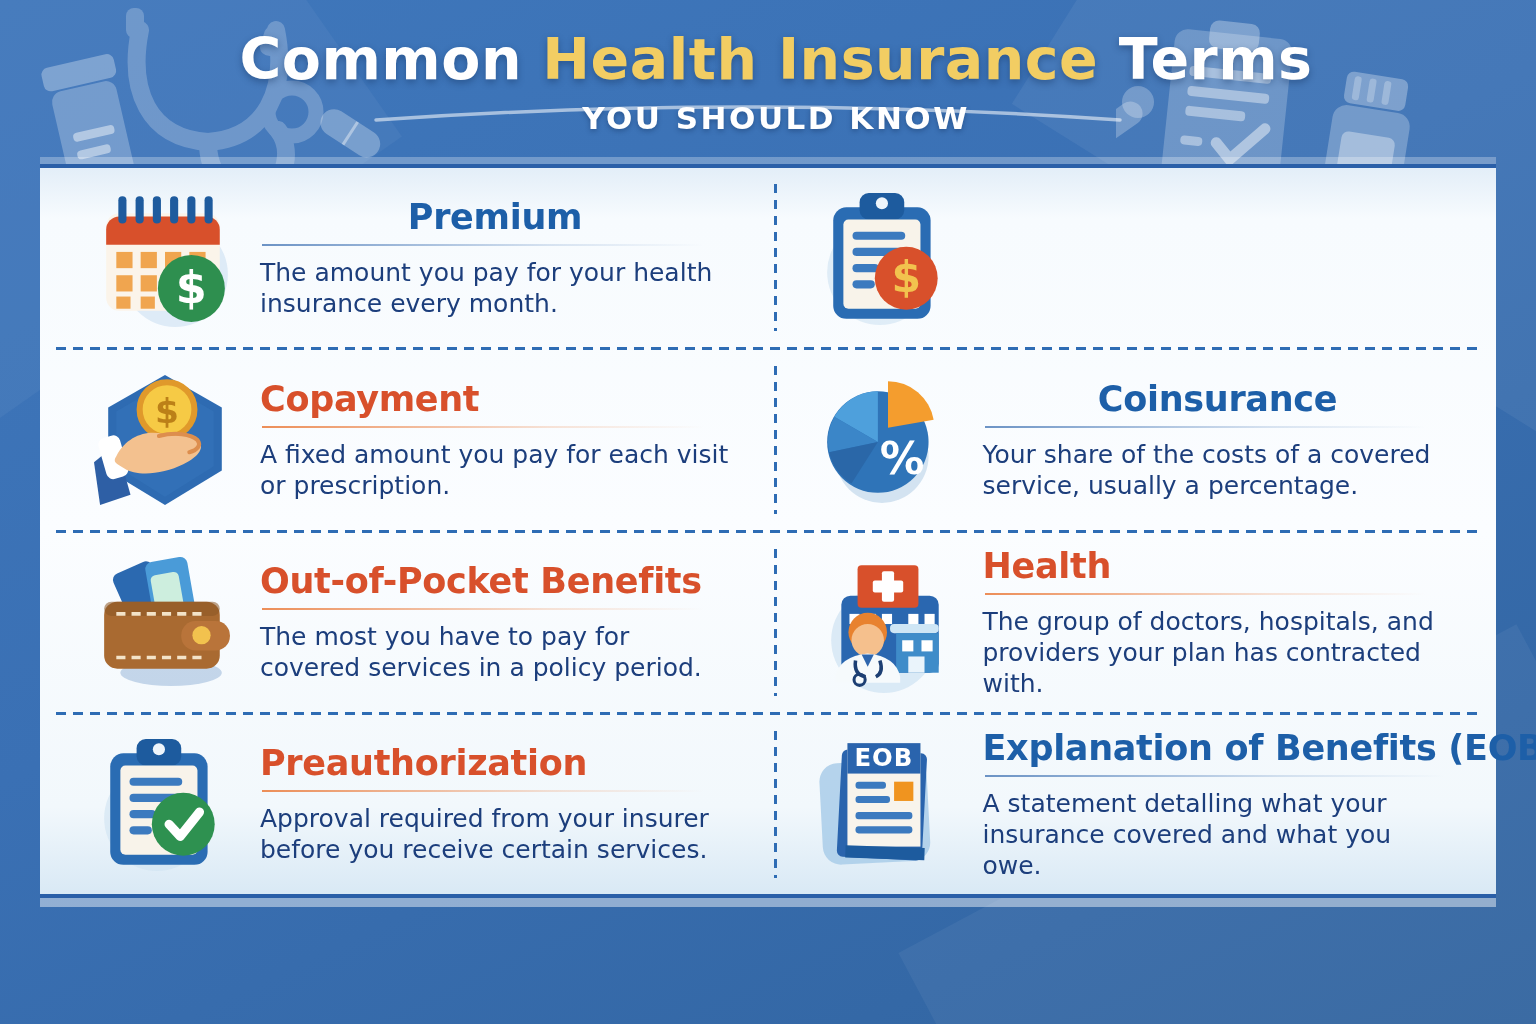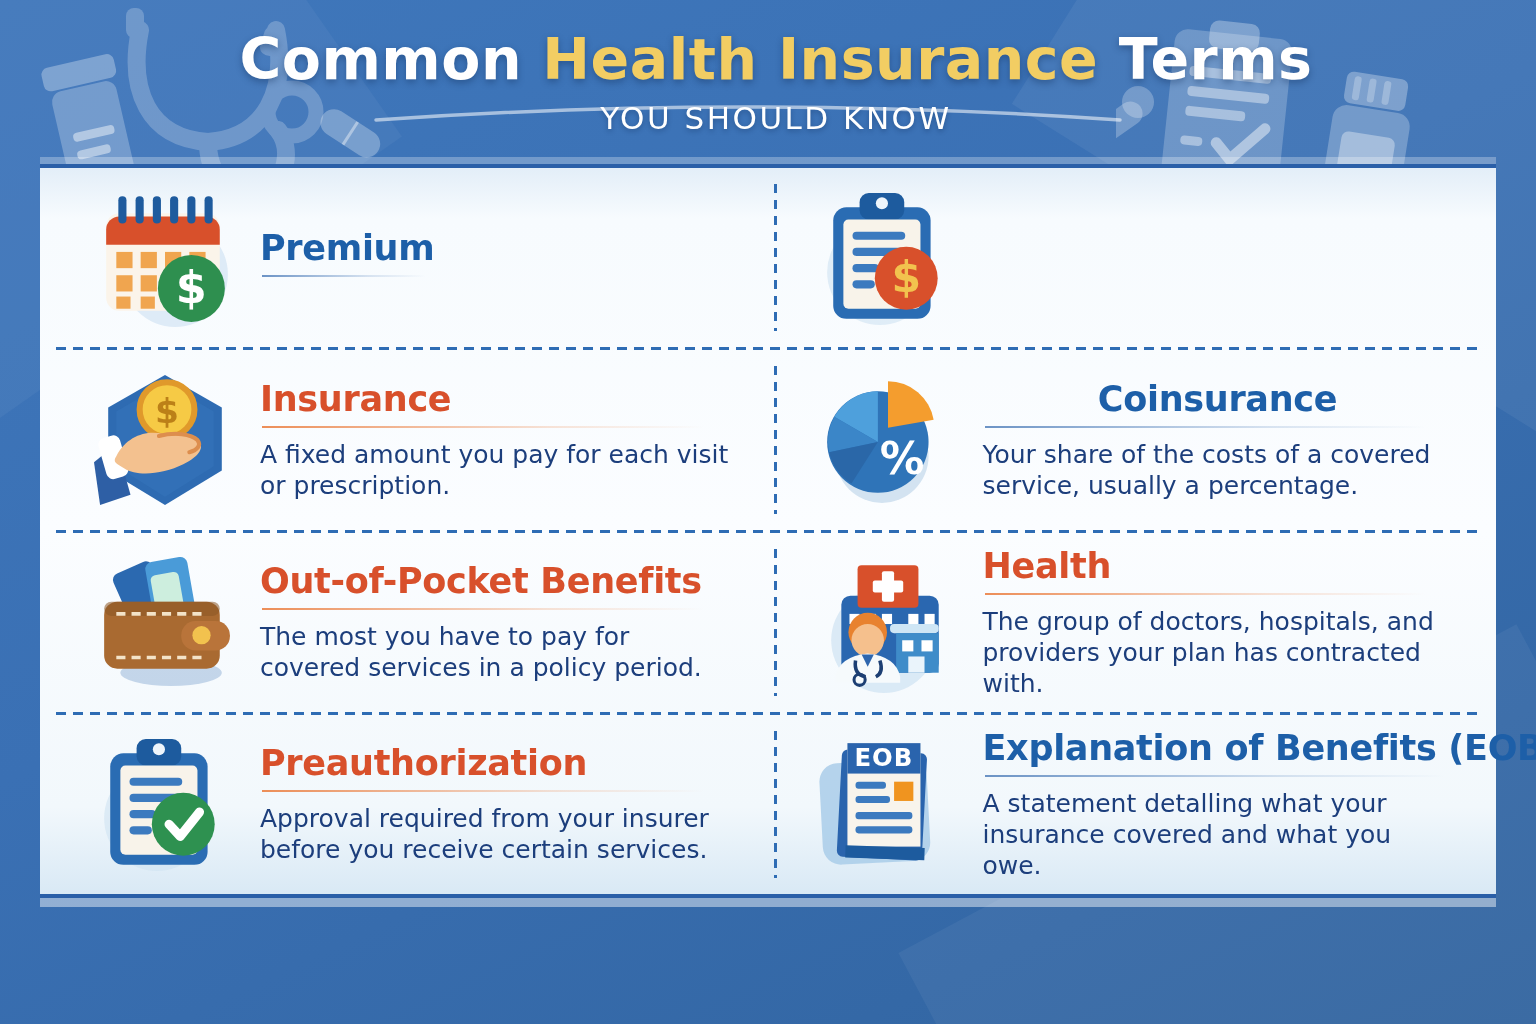--- a/index.html
+++ b/index.html
@@ -18,21 +18,21 @@
 
   
   .header{position:absolute;top:0;left:0;width:100%;height:164px;text-align:center;z-index:3;padding-left:8px;}
   .main-title{
     margin:0;padding-top:26px;font-size:57px;font-weight:bold;letter-spacing:0.5px;
     color:#ffffff;text-shadow:0 3px 7px rgba(16,42,84,0.4);
   }
   .main-title .hl{color:#f2cd63;}
   .title-arc{position:absolute;left:368px;top:92px;width:760px;height:36px;}
   .subtitle{
-    margin:12px;margin-top:8px;font-size:31px;font-weight:normal;letter-spacing:2.5px;
+    margin:12px;margin-top:8px;font-size:31px;font-weight:bold;letter-spacing:2.5px;
     color:#ffffff;text-shadow:0 2px 5px rgba(16,42,84,0.4);
   }
 
   
   .card{
     position:absolute;left:40px;top:164px;width:1456px;height:726px;z-index:2;
     background:linear-gradient(180deg,#e3eef8 0%,#f7fbfe 7%,#fbfdff 50%,#f2f8fc 88%,#d9e9f5 100%);
     border-top:4px solid #2a5fa8;border-bottom:4px solid #2a5fa8;
     box-shadow:0 9px 0 rgba(255,255,255,0.45),0 -7px 0 rgba(255,255,255,0.28);
     display:flex;flex-direction:column;
@@ -139,20 +139,21 @@
             <rect x="70" y="87" width="16" height="16"></rect>
           <rect x="22" y="108" width="14" height="12"></rect>
             <rect x="46" y="108" width="14" height="12"></rect>
         </g>
         <circle cx="96" cy="100" r="33" fill="#2e8f4f"></circle>
         <text x="96" y="114" font-size="44" font-weight="bold" fill="#ffffff" text-anchor="middle">$</text>
       </svg>
       <div class="term-text">
         <div class="term-title">Premium</div>
         <div class="term-underline"></div>
+        <div class="term-desc">The amount you pay for your health insurance every month.</div>
       </div>
     </div>
     <div class="v-div"></div>
     <div class="term-cell right accent-red">
       <svg class="term-icon" viewBox="0 0 140 140">
         <circle cx="62" cy="84" r="52" fill="#cfe2f2" opacity="0.6"></circle>
         <rect x="16" y="20" width="96" height="110" rx="13" fill="#2a6cb3"></rect>
         <rect x="42" y="6" width="44" height="26" rx="9" fill="#1d5b9e"></rect>
         <circle cx="64" cy="16" r="6" fill="#eef5fb"></circle>
         <rect x="26" y="32" width="76" height="88" rx="5" fill="#f8f3ea"></rect>
@@ -176,21 +177,21 @@
         <polygon points="70,6 126,38 126,100 70,134 14,100 14,38" fill="#2e6bb2"></polygon>
         <polygon points="70,14 118,42 118,96 70,126 22,96 22,42" fill="#3a7abf" opacity="0.35"></polygon>
         <circle cx="72" cy="40" r="27" fill="#f6ca45" stroke="#e0992b" stroke-width="6"></circle>
         <text x="72" y="53" font-size="34" font-weight="bold" fill="#bc8018" text-anchor="middle">$</text>
         <polygon points="0,92 22,74 36,124 6,134" fill="#2e5fa5"></polygon>
         <rect x="8" y="66" width="22" height="42" rx="7" fill="#ffffff" transform="rotate(-16 19 87)"></rect>
         <path d="M22 86 C32 66 52 60 68 64 C82 68 94 62 102 69 C110 77 104 86 88 94 C68 104 42 106 30 98 C22 93 18 92 22 86 Z" fill="#f3c18f"></path>
         <path d="M64 66 C80 62 96 64 102 70 C106 75 102 80 94 82" fill="none" stroke="#dd8e4e" stroke-width="4" stroke-linecap="round"></path>
       </svg>
       <div class="term-text">
-        <div class="term-title">Insurance</div>
+        <div class="term-title">Copayment</div>
         <div class="term-underline"></div>
         <div class="term-desc">A fixed amount you pay for each visit or prescription.</div>
       </div>
     </div>
     <div class="v-div"></div>
     <div class="term-cell right accent-blue">
       <svg class="term-icon" viewBox="0 0 140 140">
         <circle cx="64" cy="86" r="46" fill="#b9d2e8" opacity="0.6"></circle>
         <circle cx="60" cy="72" r="50" fill="#2f74b8"></circle>
         <path d="M60 72 L60 22 A50 50 0 0 0 17 47 Z" fill="#4ea0dc"></path>

